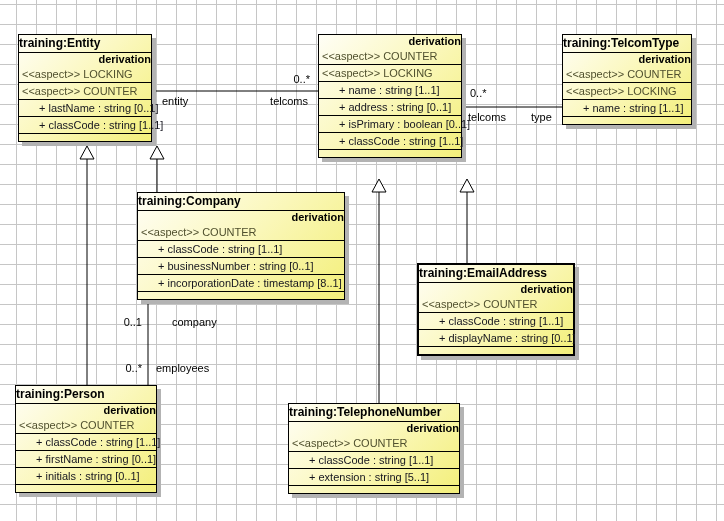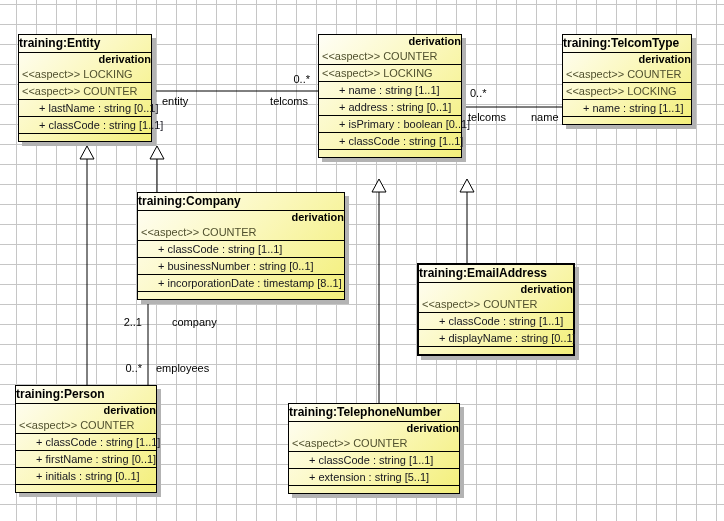--- a/index.html
+++ b/index.html
@@ -77,23 +77,23 @@
 
     <line x1="148" y1="299" x2="148" y2="385"></line>
   </svg>
 
   <div class="edge-label right" style="left:286px;top:73px;width:24px">0..*</div>
   <div class="edge-label" style="left:162px;top:95px">entity</div>
   <div class="edge-label right" style="left:264px;top:95px;width:44px">telcoms</div>
 
   <div class="edge-label" style="left:470px;top:87px">0..*</div>
   <div class="edge-label" style="left:468px;top:111px">telcoms</div>
-  <div class="edge-label" style="left:531px;top:111px">name</div>
+  <div class="edge-label" style="left:531px;top:111px">type</div>
 
-  <div class="edge-label right" style="left:116px;top:316px;width:26px">2..1</div>
+  <div class="edge-label right" style="left:116px;top:316px;width:26px">0..1</div>
   <div class="edge-label" style="left:172px;top:316px">company</div>
   <div class="edge-label right" style="left:116px;top:362px;width:26px">0..*</div>
   <div class="edge-label" style="left:156px;top:362px">employees</div>
 
   <div class="uml-class" style="left:18px;top:34px;width:134px">
     <div class="uc-title">training:Entity</div>
     <div class="uc-stereo">derivation</div>
     <div class="uc-aspect">&lt;&lt;aspect&gt;&gt; LOCKING</div>
     <div class="uc-aspect">&lt;&lt;aspect&gt;&gt; COUNTER</div>
     <div class="uc-attr">+ lastName : string [0..1]</div>

